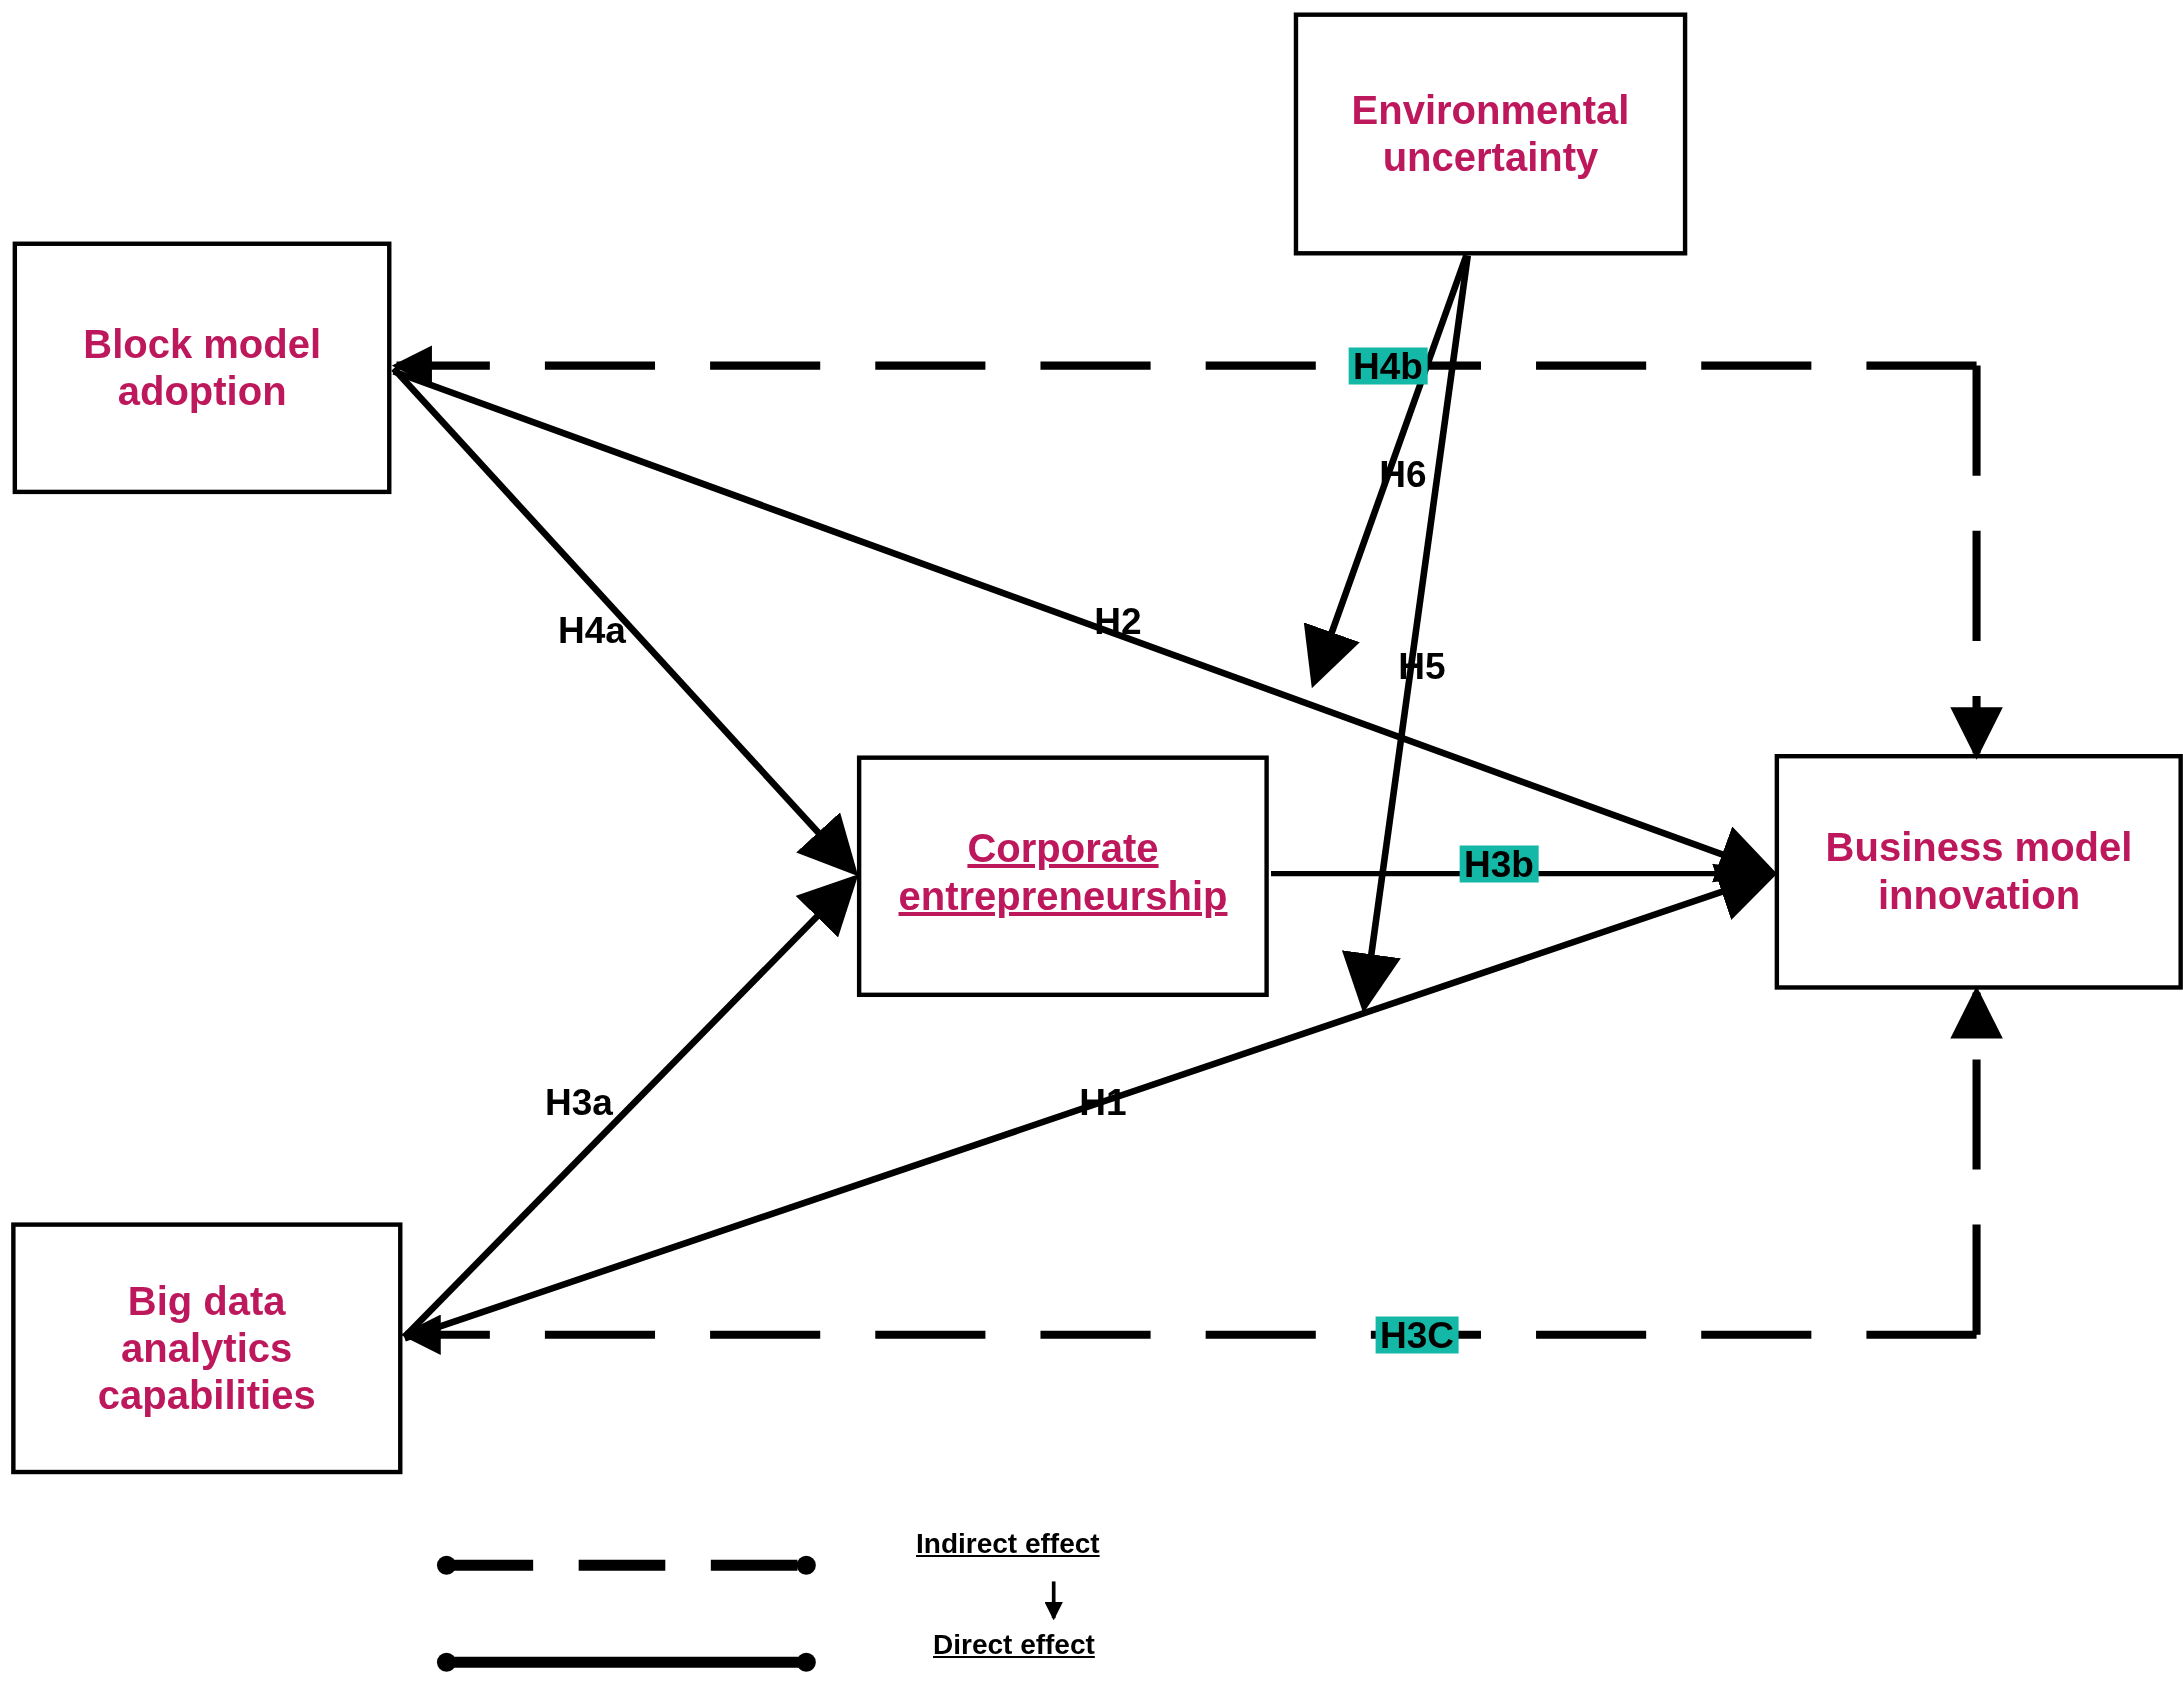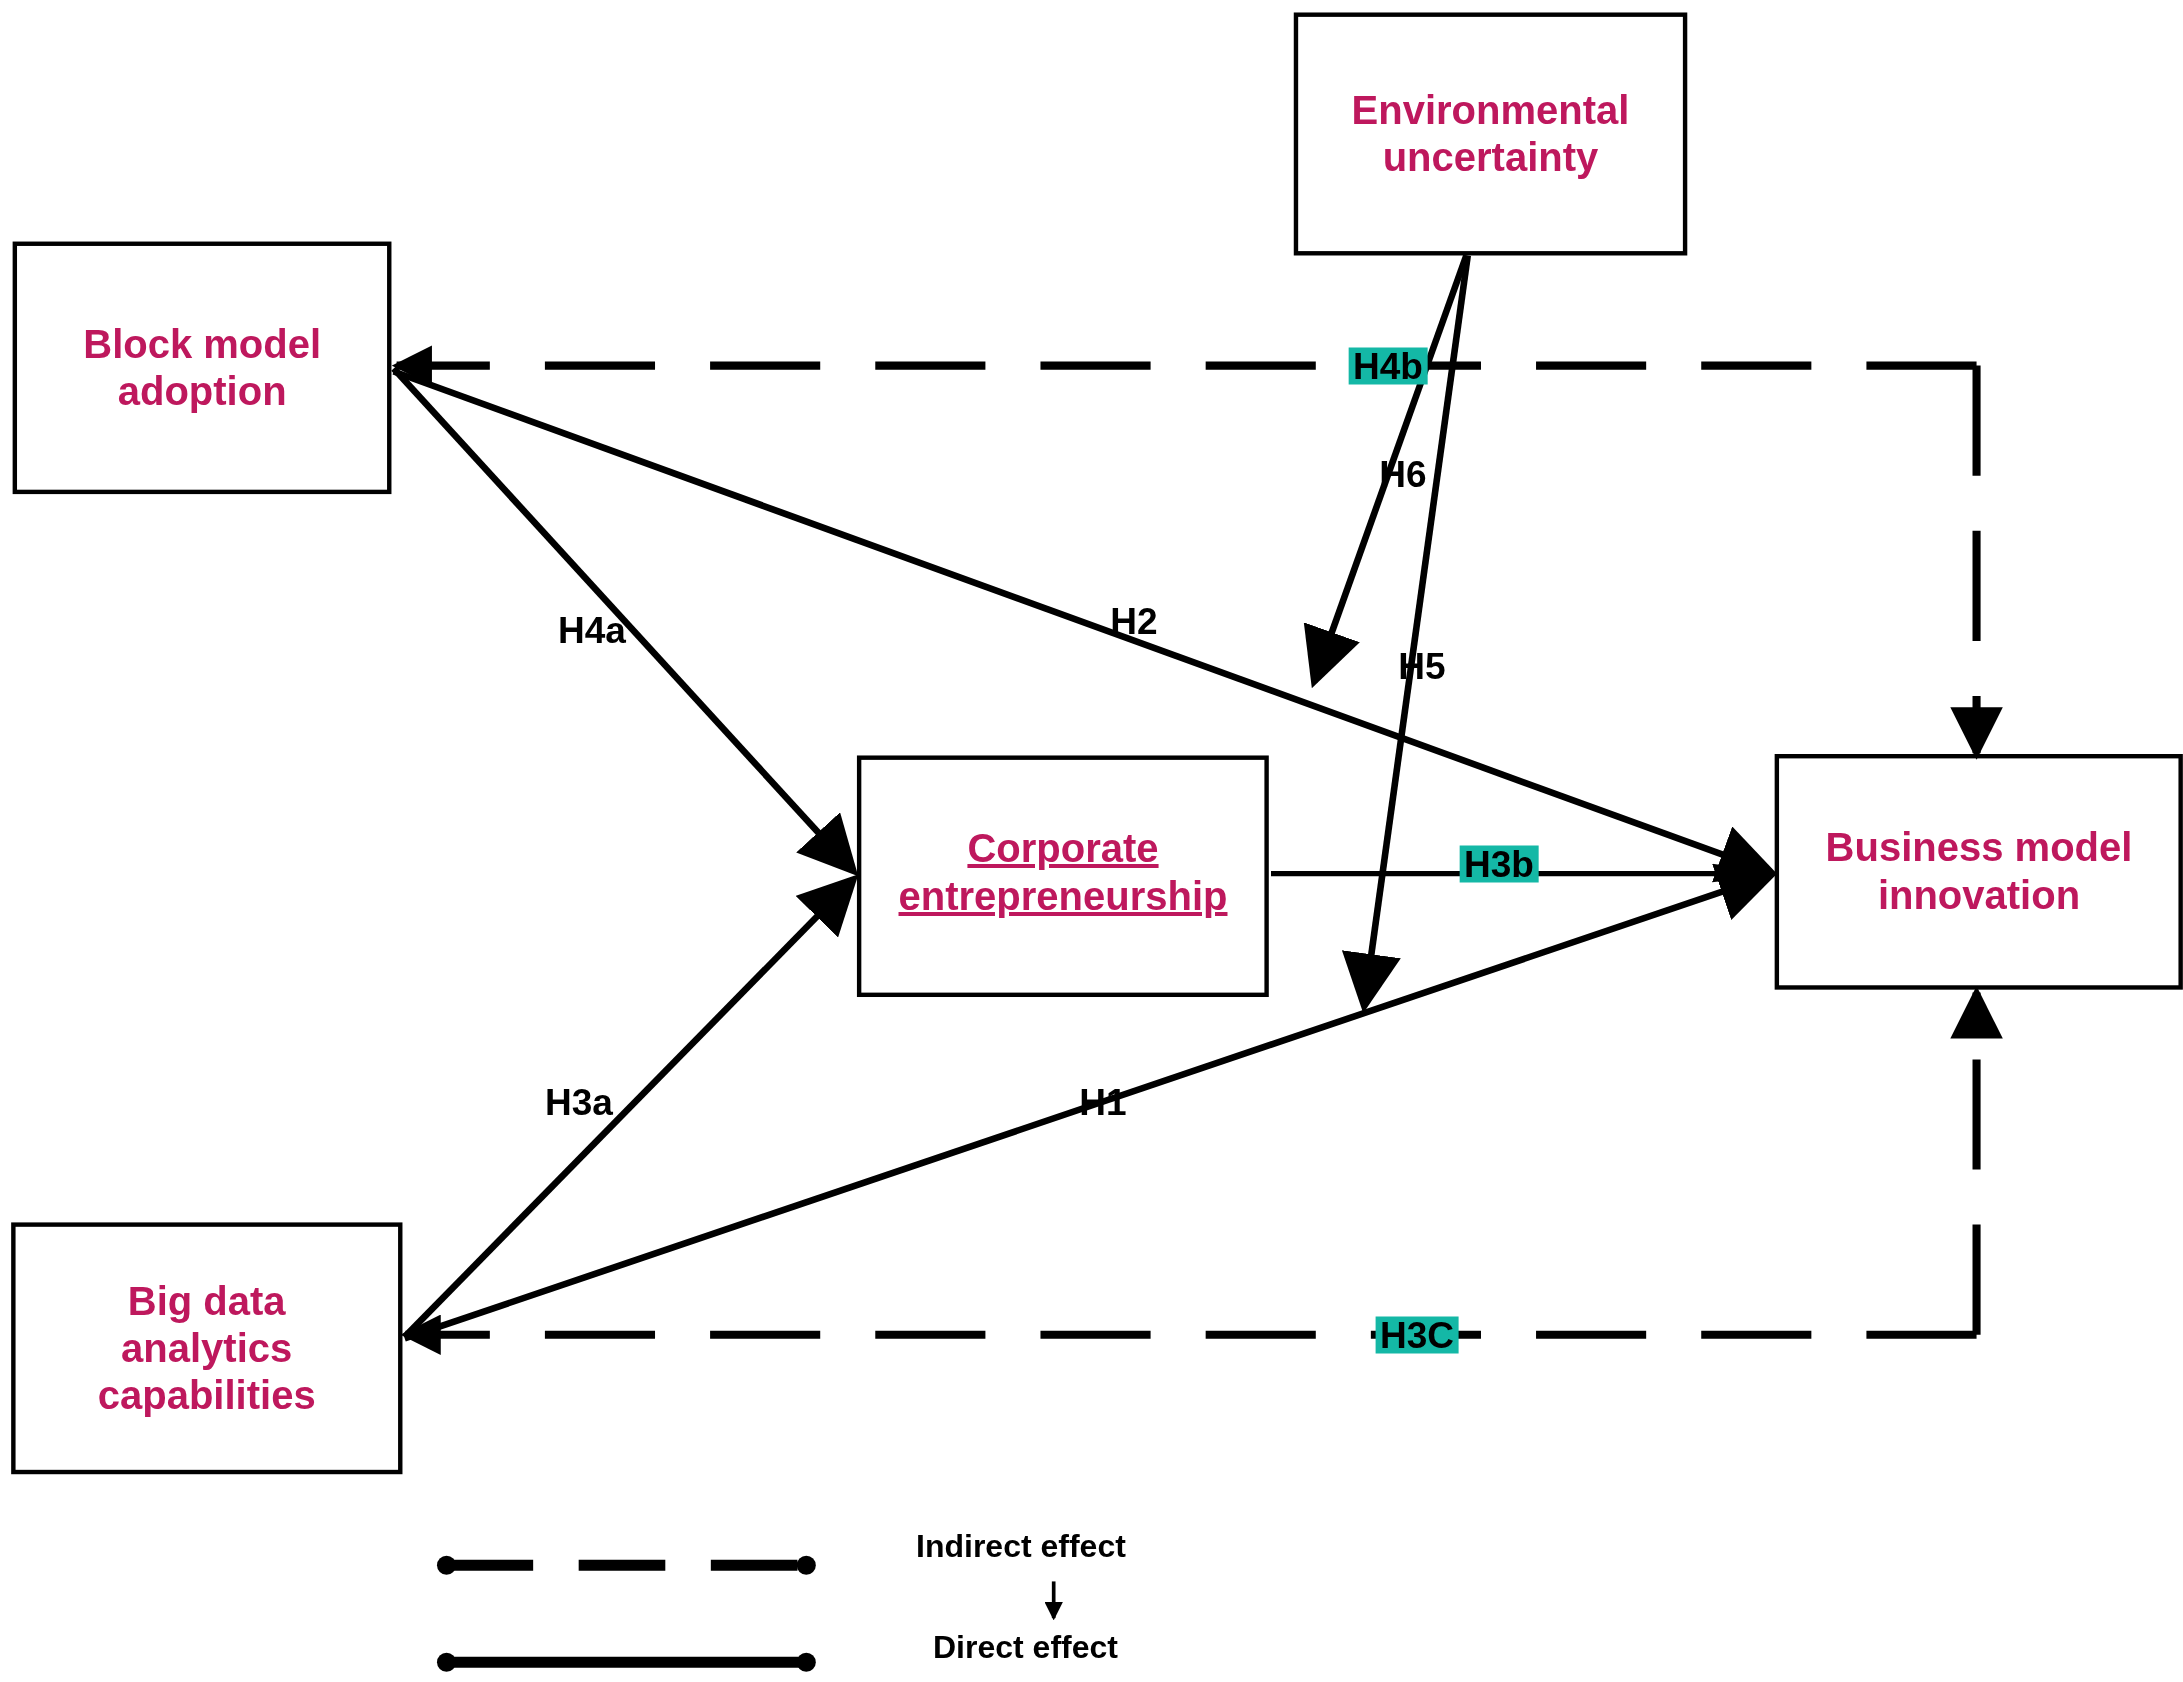--- a/index.html
+++ b/index.html
@@ -29,23 +29,24 @@
     color:#000000;
     background:#14b8a6;
     padding:0 4.4px;
     line-height:1;
     white-space:nowrap;
     transform:translate(-50%,-50%);
   }
   .legend-label{
     position:absolute;
     font-weight:bold;
-    font-size:32px;
+    font-size:28px;
     color:#000000;
     white-space:nowrap;
+    text-decoration:underline;
   }
 </style>
 </head>
 <body>
 
 <svg id="canvas" viewBox="0 0 2973 2291" xmlns="http://www.w3.org/2000/svg">
 
   <defs>
     <marker id="arrow" viewBox="0 0 12 12" refX="10.5" refY="6" markerWidth="9" markerHeight="9" orient="auto-start-reverse">
       <path d="M 0 0 L 12 6 L 0 12 z" fill="#000"></path>
@@ -116,21 +117,21 @@
 capabilities</div>
 
 <div class="edge-label" style="left:1388px;top:366px;">H4b</div>
 
 <div class="edge-label" style="left:1384px;top:474px;background:transparent;margin-left:19px;">H6</div>
 
 <div class="edge-label" style="left:1422px;top:630px;background:transparent;margin-top:36px;">H5</div>
 
 <div class="edge-label" style="left:592px;top:618px;background:transparent;margin-top:12px;">H4a</div>
 
-<div class="edge-label" style="left:1118px;top:621px;background:transparent;margin-left:16px;">H2</div>
+<div class="edge-label" style="left:1118px;top:621px;background:transparent;">H2</div>
 
 <div class="edge-label" style="left:1499px;top:864px;">H3b</div>
 
 <div class="edge-label" style="left:579px;top:1102px;background:transparent;">H3a</div>
 
 <div class="edge-label" style="left:1103px;top:1102px;background:transparent;">H1</div>
 
 <div class="edge-label" style="left:1401px;top:1335px;margin-left:16px;">H3C</div>
 
 <div class="legend-label" style="left:916px;top:1528px;">Indirect effect</div>

